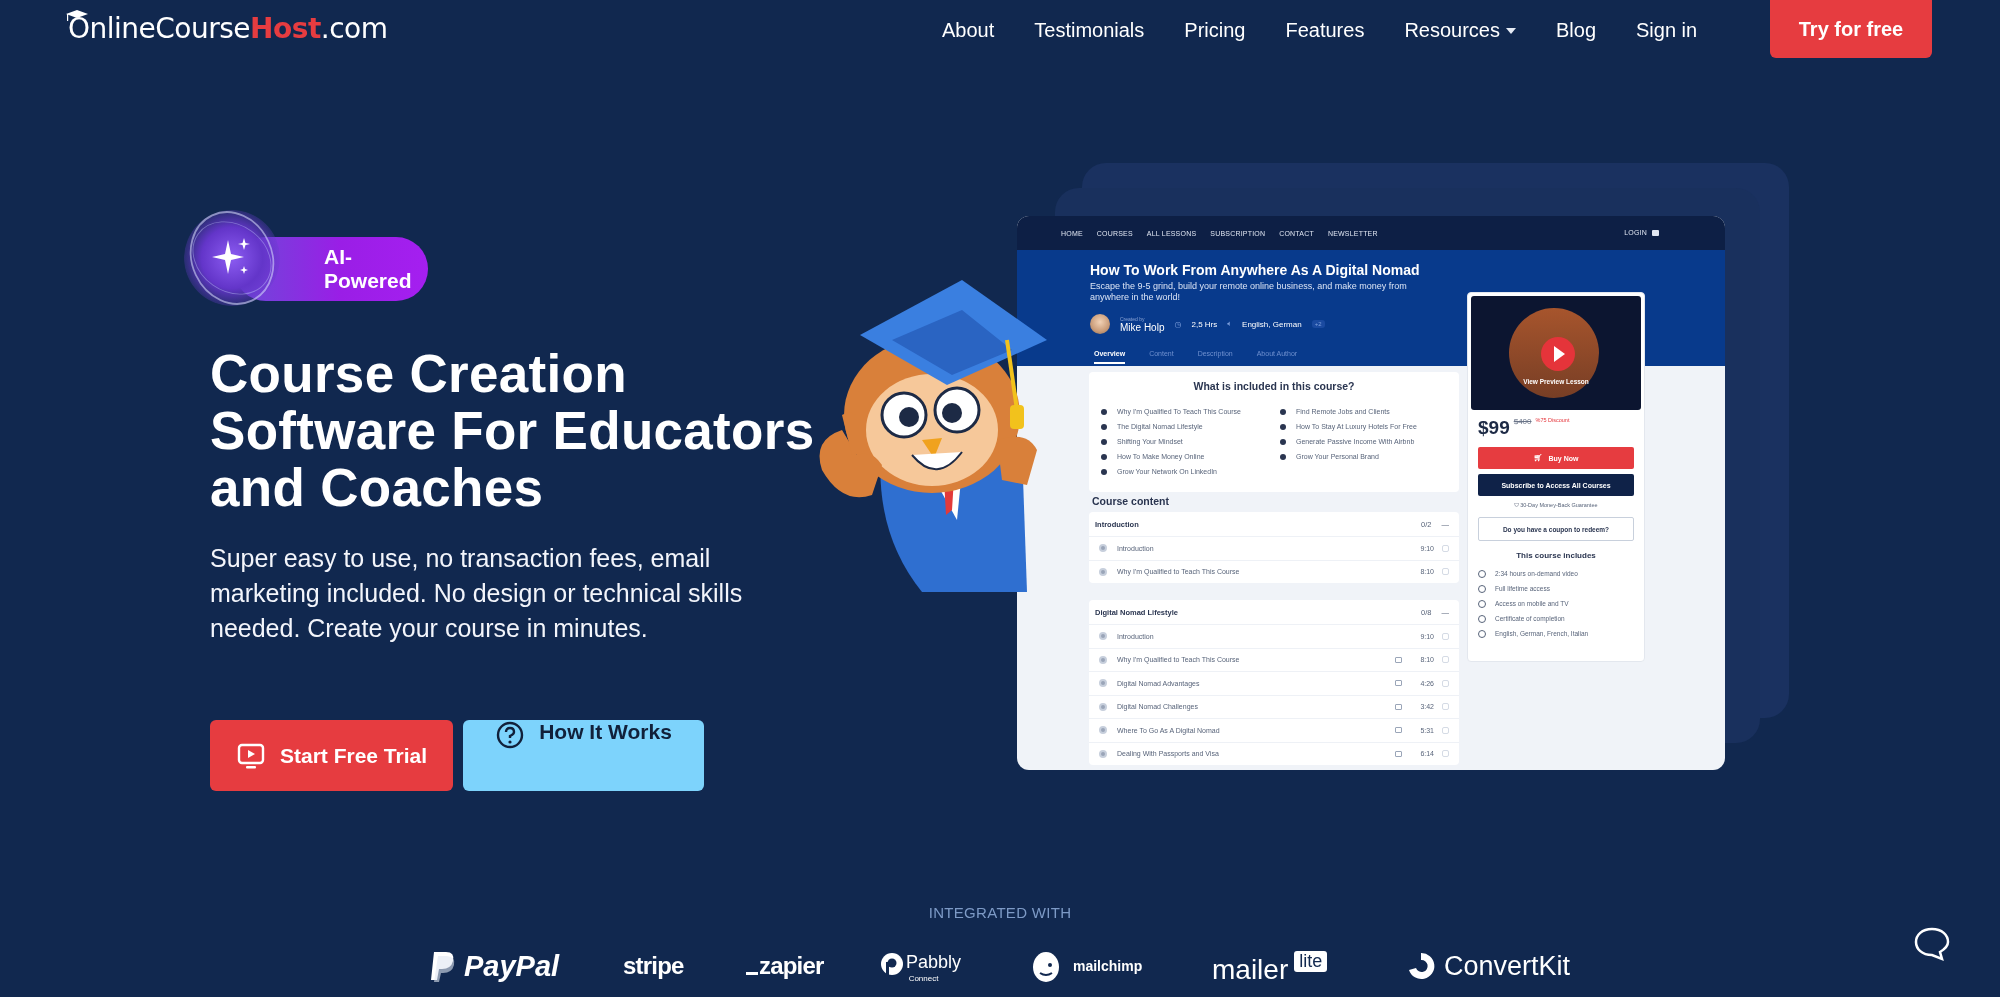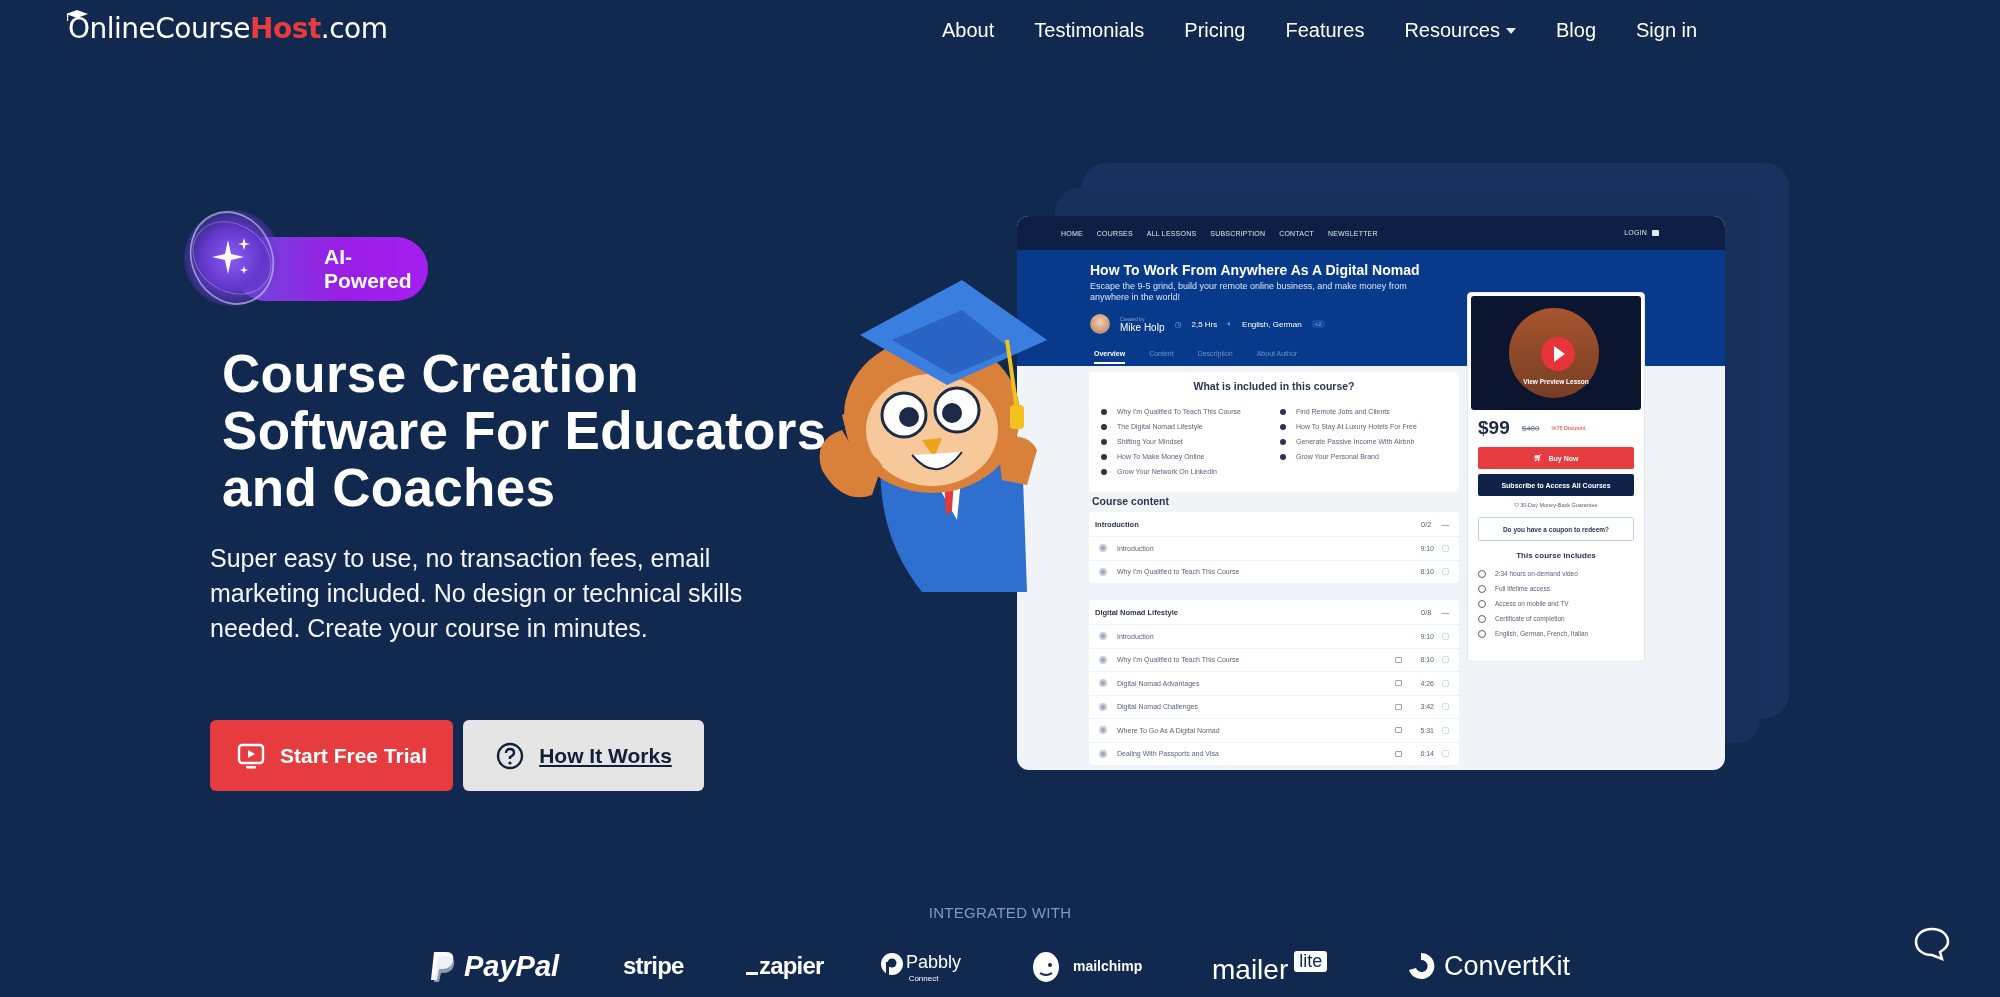--- a/index.html
+++ b/index.html
@@ -19,24 +19,24 @@
   .nav-links a { color: #ffffff; text-decoration: none; margin-right: 40px; display: inline-flex; align-items: center; white-space: nowrap; }
   .nav-links .caret { display: inline-block; width: 0; height: 0; border-left: 5px solid transparent; border-right: 5px solid transparent; border-top: 6px solid #e6ebf5; margin-left: 6px; }
   .try-btn { position: absolute; left: 1770px; top: 0; width: 162px; height: 58px; background: #e63c40; border-radius: 0 0 6px 6px; color: #fff; font-weight: bold; font-size: 20px; display: flex; align-items: center; justify-content: center; border: none; }
   
   .ai-badge { position: absolute; left: 184px; top: 210px; height: 90px; display: flex; align-items: center; }
   .ai-orb { position: absolute; left: 0; top: 0; width: 96px; height: 96px; border-radius: 50%; background: radial-gradient(circle at 50% 50%, #8c5cf2 0%, #6335c9 45%, rgba(100,60,200,0.3) 70%, transparent 72%); z-index: 2; }
   .ai-orb .ring { position: absolute; inset: 0; border-radius: 50%; border: 2px solid rgba(220,225,255,0.55); transform: rotate(-25deg) scaleX(0.85); }
   .ai-orb .ring2 { position: absolute; inset: 6px; border-radius: 50%; border: 1px solid rgba(200,210,255,0.4); transform: rotate(35deg) scaleY(0.8); }
   .ai-orb svg { position: absolute; left: 22px; top: 22px; }
   .ai-pill { position: absolute; left: 50px; top: 27px; width: 194px; height: 64px; border-radius: 32px; background: linear-gradient(90deg, #6b4bd8 0%, #9a1ee6 55%, #a51ff0 100%); display: flex; align-items: center; padding-left: 50px; font-size: 21px; font-weight: bold; }
-  .hero-title { position: absolute; left: 222px; top: 345px; font-size: 53px; font-weight: bold; line-height: 57px; letter-spacing: 0.3px; width: 620px; }
+  .hero-title { position: absolute; left: 210px; top: 345px; font-size: 53px; font-weight: bold; line-height: 57px; letter-spacing: 0.3px; width: 620px; }
   .hero-sub { position: absolute; left: 210px; top: 541px; font-size: 25px; line-height: 35px; width: 600px; color: #f3f5fb; }
   .btn-primary { position: absolute; left: 210px; top: 720px; width: 243px; height: 71px; background: #e63c40; border-radius: 6px; border: none; color: #fff; font-size: 21px; font-weight: bold; display: flex; align-items: center; justify-content: center; gap: 14px; }
-  .btn-secondary { position: absolute; left: 463px; top: 720px; width: 241px; height: 71px; background: #e5e5e5; border-radius: 6px; border: none; color: #11203a; font-size: 21px; font-weight: bold; display: flex; align-items: center; justify-content: center; gap: 14px; text-decoration: underline; }
+  .btn-secondary { position: absolute; left: 463px; top: 720px; width: 241px; height: 71px; background: #7dd3fc; border-radius: 6px; border: none; color: #11203a; font-size: 21px; font-weight: bold; display: flex; align-items: flex-start; justify-content: center; gap: 14px; }
   
   .layer { position: absolute; border-radius: 24px; }
   .layer1 { left: 1082px; top: 163px; width: 707px; height: 555px; background: #1a3160; }
   .layer2 { left: 1055px; top: 188px; width: 705px; height: 555px; background: #19305d; }
   .mock { position: absolute; left: 1017px; top: 216px; width: 708px; height: 554px; border-radius: 12px; overflow: hidden; background: #f0f3f8; font-family: "Liberation Sans", sans-serif; }
   .mock-nav { height: 34px; background: #0d1f45; display: flex; align-items: center; padding-left: 44px; font-size: 7px; color: #e0e6f2; gap: 14px; letter-spacing: 0.2px; position: relative; }
   .mock-nav .login { position: absolute; right: 66px; top: 13px; display: flex; gap: 5px; align-items: center; }
   .mock-nav .lock { width: 7px; height: 6px; background: #e0e6f2; border-radius: 1px; position: relative; }
   .mock-hero { height: 116px; background: #083a8c; position: relative; }
   .mock-title { position: absolute; left: 73px; top: 12px; font-size: 14px; font-weight: bold; color: #fff; }
@@ -63,21 +63,21 @@
   .lesson .name { flex: 1; }
   .lesson .lk { width: 7px; height: 6px; border: 1px solid #9aa5b8; border-radius: 1px; margin-right: 10px; }
   .lesson .dur { width: 22px; text-align: right; margin-right: 8px; }
   .lesson .chk { width: 7px; height: 7px; border: 1px solid #d5dbe5; border-radius: 2px; }
   .side { position: absolute; left: 450px; top: 76px; width: 178px; height: 370px; background: #fff; border-radius: 4px; border: 1px solid #e3e7ee; }
   .video { margin: 3px; height: 114px; border-radius: 3px; background: #0c1530; position: relative; overflow: hidden; }
   .video .sun { position: absolute; left: 38px; top: 12px; width: 90px; height: 90px; border-radius: 50%; background: linear-gradient(180deg, #c2602c 0%, #8a4523 100%); opacity: 0.85; }
   .video .play { position: absolute; left: 70px; top: 41px; width: 34px; height: 34px; border-radius: 50%; background: #e5343a; }
   .video .play::after { content: ""; position: absolute; left: 13px; top: 9px; border-left: 11px solid #fff; border-top: 8px solid transparent; border-bottom: 8px solid transparent; }
   .video .vpl { position: absolute; left: 0; right: 0; top: 82px; text-align: center; font-size: 6.5px; color: #fff; font-weight: bold; }
-  .price-row { display: flex; align-items: center; padding: 4px 10px 0 10px; gap: 12px; }
+  .price-row { display: flex; align-items: flex-start; padding: 4px 10px 0 10px; gap: 4px; }
   .price { font-size: 19px; font-weight: bold; color: #1d2a45; }
   .old { font-size: 8px; color: #6a7488; text-decoration: line-through; }
   .disc { font-size: 5.5px; color: #e5343a; }
   .buy { margin: 8px 10px 0 10px; height: 22px; background: #e63c40; color: #fff; font-size: 7px; font-weight: bold; display: flex; align-items: center; justify-content: center; border-radius: 2px; }
   .sub { margin: 5px 10px 0 10px; height: 22px; background: #0f2248; color: #fff; font-size: 7px; font-weight: bold; display: flex; align-items: center; justify-content: center; border-radius: 2px; }
   .guar { text-align: center; font-size: 5.5px; color: #58647a; margin-top: 6px; }
   .coupon { margin: 8px 10px 0 10px; height: 24px; border: 1px solid #c8d0dc; font-size: 6.5px; font-weight: bold; color: #2a3550; display: flex; align-items: center; justify-content: center; border-radius: 2px; }
   .inc-title { text-align: center; font-size: 8px; font-weight: bold; color: #2a3550; margin-top: 10px; }
   .feat { display: flex; align-items: center; gap: 9px; font-size: 6.5px; color: #58647a; padding-left: 10px; height: 15px; }
   .feat .fi { width: 8px; height: 8px; border: 1px solid #58647a; border-radius: 50%; }
@@ -107,20 +107,21 @@
     <a>Testimonials</a>
     <a>Pricing</a>
     <a>Features</a>
     <a>
         <span>Resources</span>
         <span class="caret"></span>
       </a>
     <a>Blog</a>
     <a>Sign in</a>
   </nav>
+  <button class="try-btn">Try for free</button>
 </header>
 
 <div class="ai-badge">
   <div class="ai-orb">
     <div class="ring"></div>
       <div class="ring2"></div>
     <svg width="52" height="52" viewBox="0 0 52 52">
       <path d="M22 8 L25 22 L38 25 L25 28 L22 42 L19 28 L6 25 L19 22 Z" fill="#fff"></path>
       <path d="M38 6 L39.5 11 L44 12 L39.5 13 L38 18 L36.5 13 L32 12 L36.5 11 Z" fill="#fff"></path>
       <path d="M38 34 L39 37 L42 38 L39 39 L38 42 L37 39 L34 38 L37 37 Z" fill="#fff"></path>

